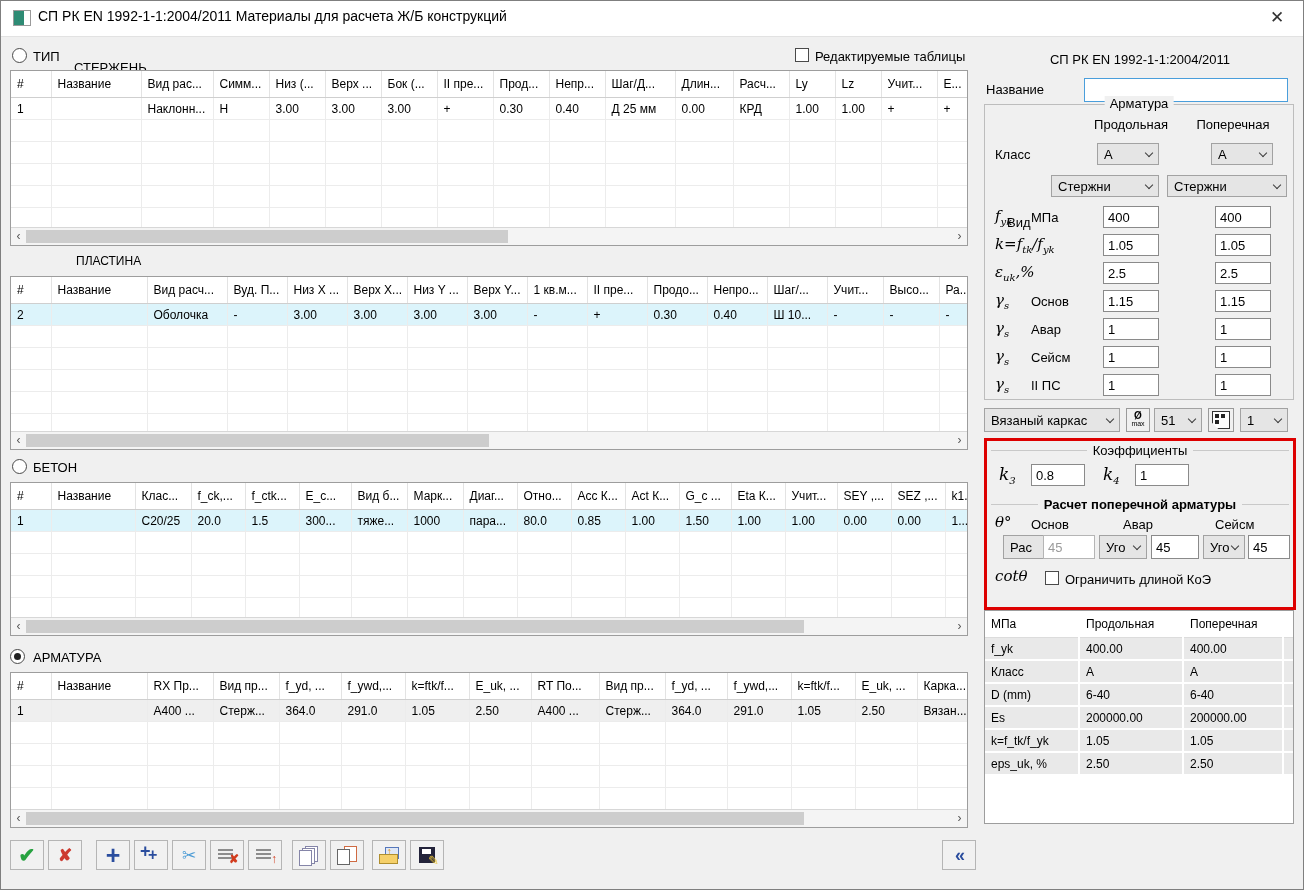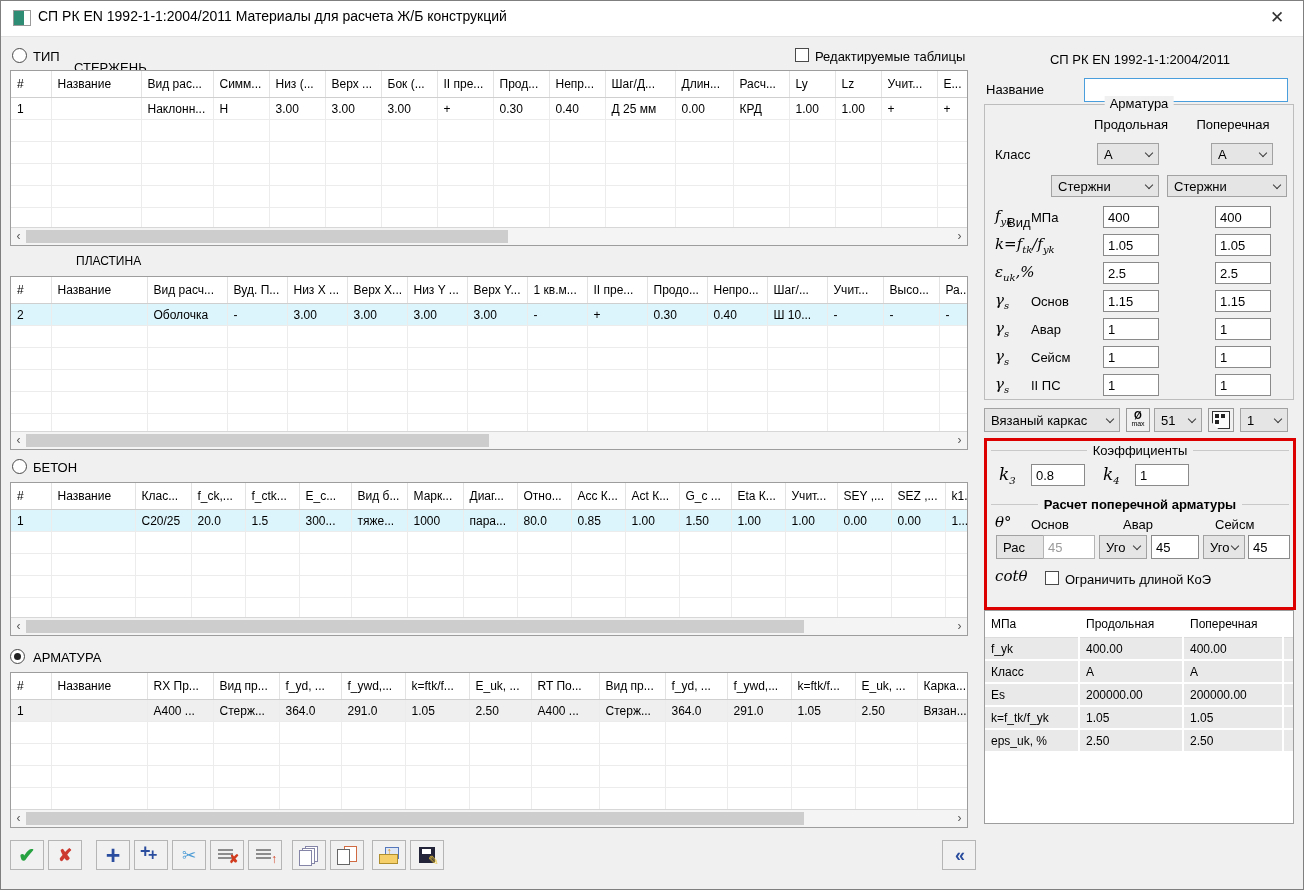--- a/index.html
+++ b/index.html
@@ -816,21 +816,21 @@
     <input class="tinp" style="left: 148px; top: 23px; width: 54px;" value="1">
 
     <div class="ghead" style="top:56px;font-weight:bold;">
         <span>Расчет поперечной арматуры</span>
       </div>
     <span class="psym" style="position:absolute;left:8px;top:72px;">θ°</span>
     <span class="prowlbl" style="left:44px;top:76px;">Основ</span>
     <span class="prowlbl" style="left:136px;top:76px;">Авар</span>
     <span class="prowlbl" style="left:228px;top:76px;">Сейсм</span>
 
-    <div class="combo" style="left:9px;top:94px;width:64px;height:24px;">
+    <div class="combo" style="left:16px;top:94px;width:64px;height:24px;">
       <span class="cv">Рас</span>
         <span class="chev"></span>
     </div>
     <input class="tinp dis" style="left: 56px; top: 94px; width: 52px; height: 24px;" value="45">
     <div class="combo" style="left:112px;top:94px;width:48px;height:24px;">
       <span class="cv">Уго</span>
         <span class="chev"></span>
     </div>
     <input class="tinp" style="left: 164px; top: 94px; width: 48px; height: 24px;" value="45">
     <div class="combo" style="left:216px;top:94px;width:42px;height:24px;">
@@ -867,20 +867,26 @@
             <td>400.00</td>
             <td></td>
           </tr>
           <tr class="row-sum">
             <td>Класс</td>
             <td>А</td>
             <td>А</td>
             <td></td>
           </tr>
           <tr class="row-sum">
+            <td>D (mm)</td>
+            <td>6-40</td>
+            <td>6-40</td>
+            <td></td>
+          </tr>
+          <tr class="row-sum">
             <td>Es</td>
             <td>200000.00</td>
             <td>200000.00</td>
             <td></td>
           </tr>
           <tr class="row-sum">
             <td>k=f_tk/f_yk</td>
             <td>1.05</td>
             <td>1.05</td>
             <td></td>

